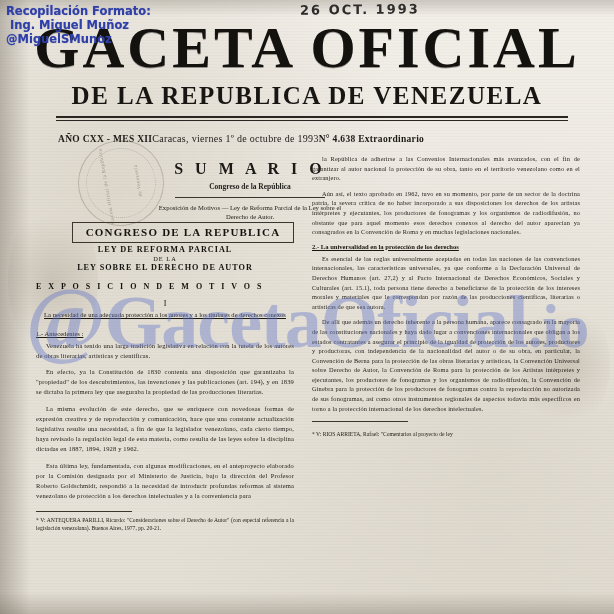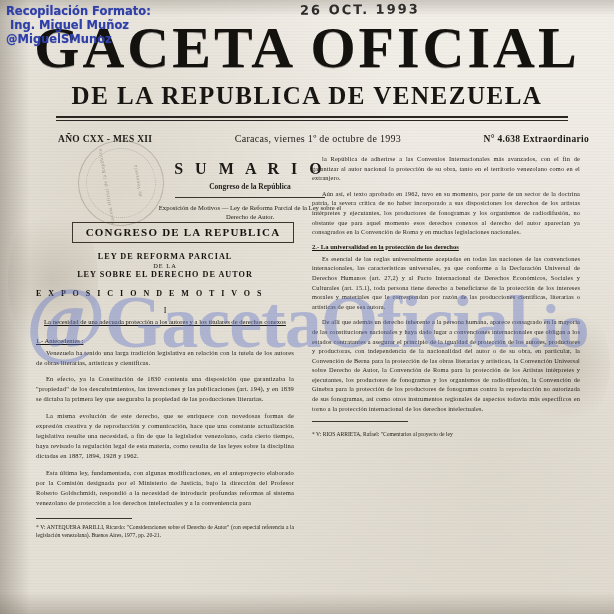--- a/index.html
+++ b/index.html
@@ -68,22 +68,22 @@
     color:#181612;
     margin-top:4px;
   }
   .rule{
     height:2px;background:#2a2622;margin:6px 46px 0 56px;
   }
   .rule.thin{height:1px;margin-top:2px;}
 
   
   .issueline{
-    position:absolute;top:133px;left:58px;right:25px;
-    display:flex;justify-content:space-between;align-items:baseline;
+    position:absolute;top:133px;left:58px;right:34px;
+    display:flex;justify-content:flex-start;align-items:baseline;
     font-size:9.5px;font-weight:700;color:#1c1a17;
     letter-spacing:.3px;
   }
   .issueline .center{font-weight:400;font-size:10px;}
 
   
   .seal{
     position:absolute;top:140px;left:78px;
     width:84px;height:84px;border-radius:50%;
     border:1px solid rgba(90,80,65,.5);
@@ -129,21 +129,21 @@
 
   
   .leftcol{
     position:absolute;top:222px;left:36px;width:258px;
   }
   .box{
     border:1px solid #3a352d;padding:3px 0 4px;text-align:center;margin-left:36px;
   }
   .box .t1{font-size:11px;font-weight:700;letter-spacing:1.2px;color:#16140f;}
   .ttl{
-    text-align:center;margin-top:8px;color:#15130f;
+    text-align:center;margin-top:1px;color:#15130f;
   }
   .ttl .l{font-size:8.2px;font-weight:700;letter-spacing:1px;line-height:11px;}
   .ttl .de{font-size:6.4px;letter-spacing:1px;}
   .expo{
     text-align:left;margin-top:9px;font-size:8px;letter-spacing:2.5px;font-weight:700;color:#15130f;
   }
   .numeral{
     text-align:center;margin-top:8px;font-size:8px;color:#15130f;
   }
   .headline-u{

